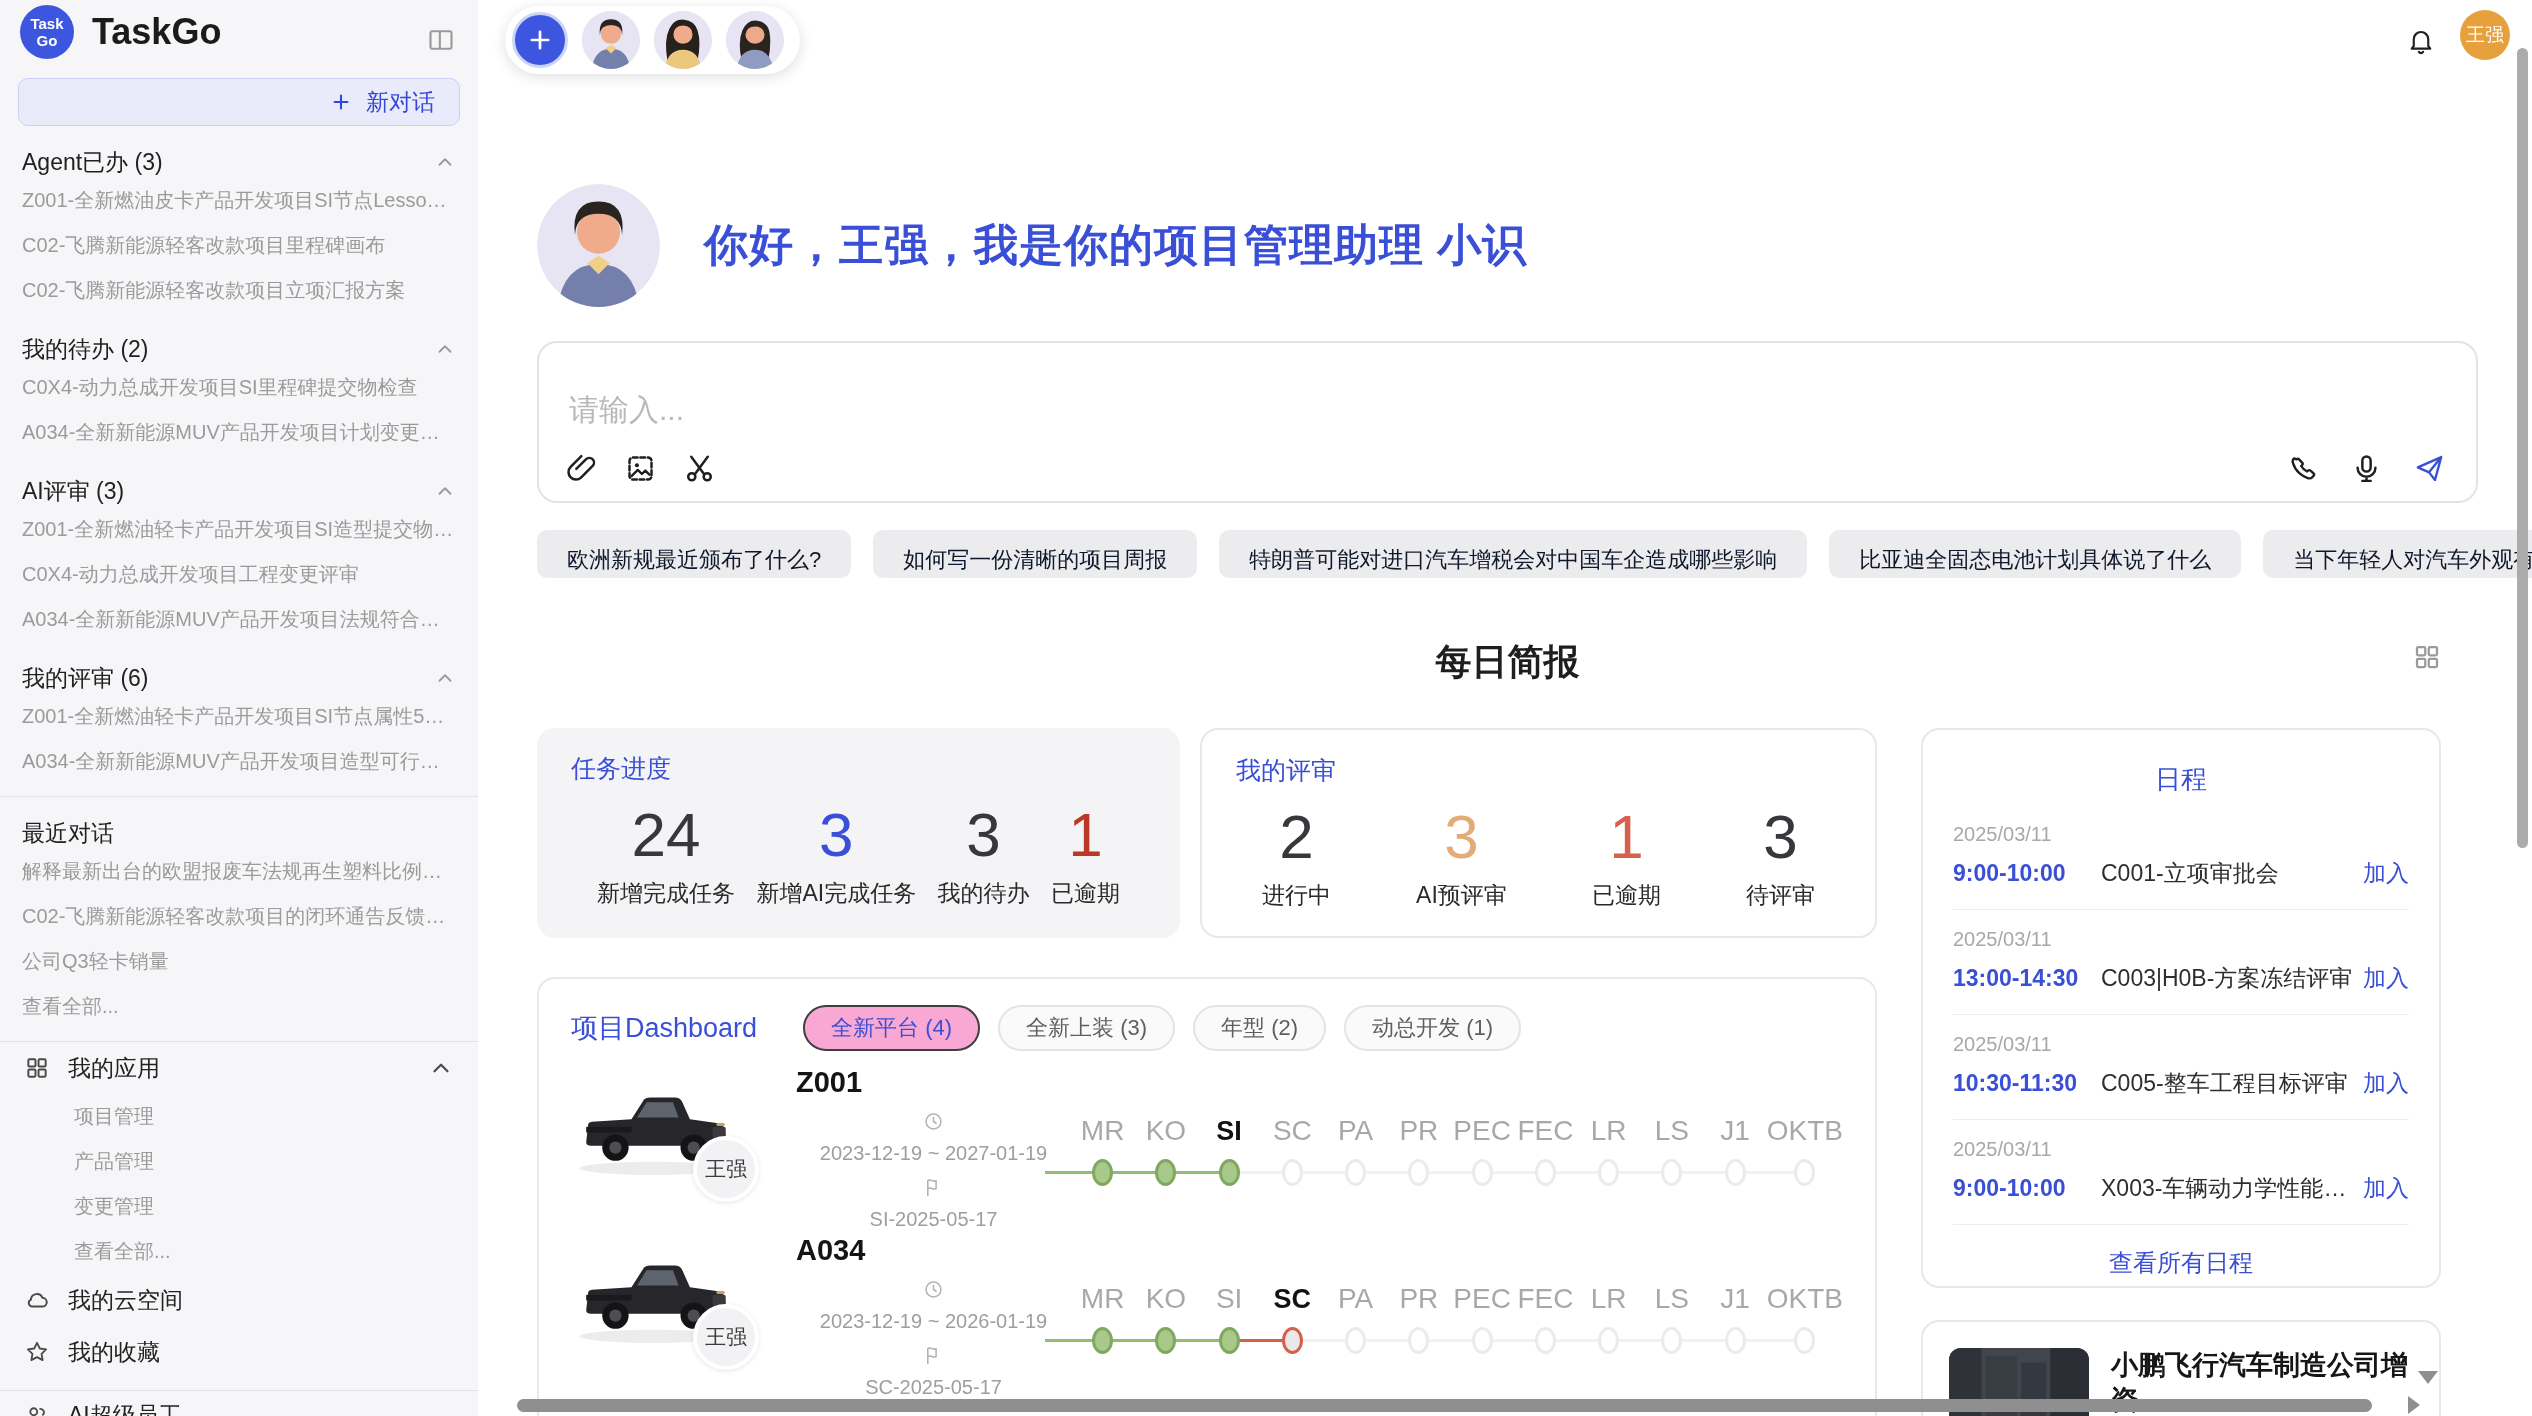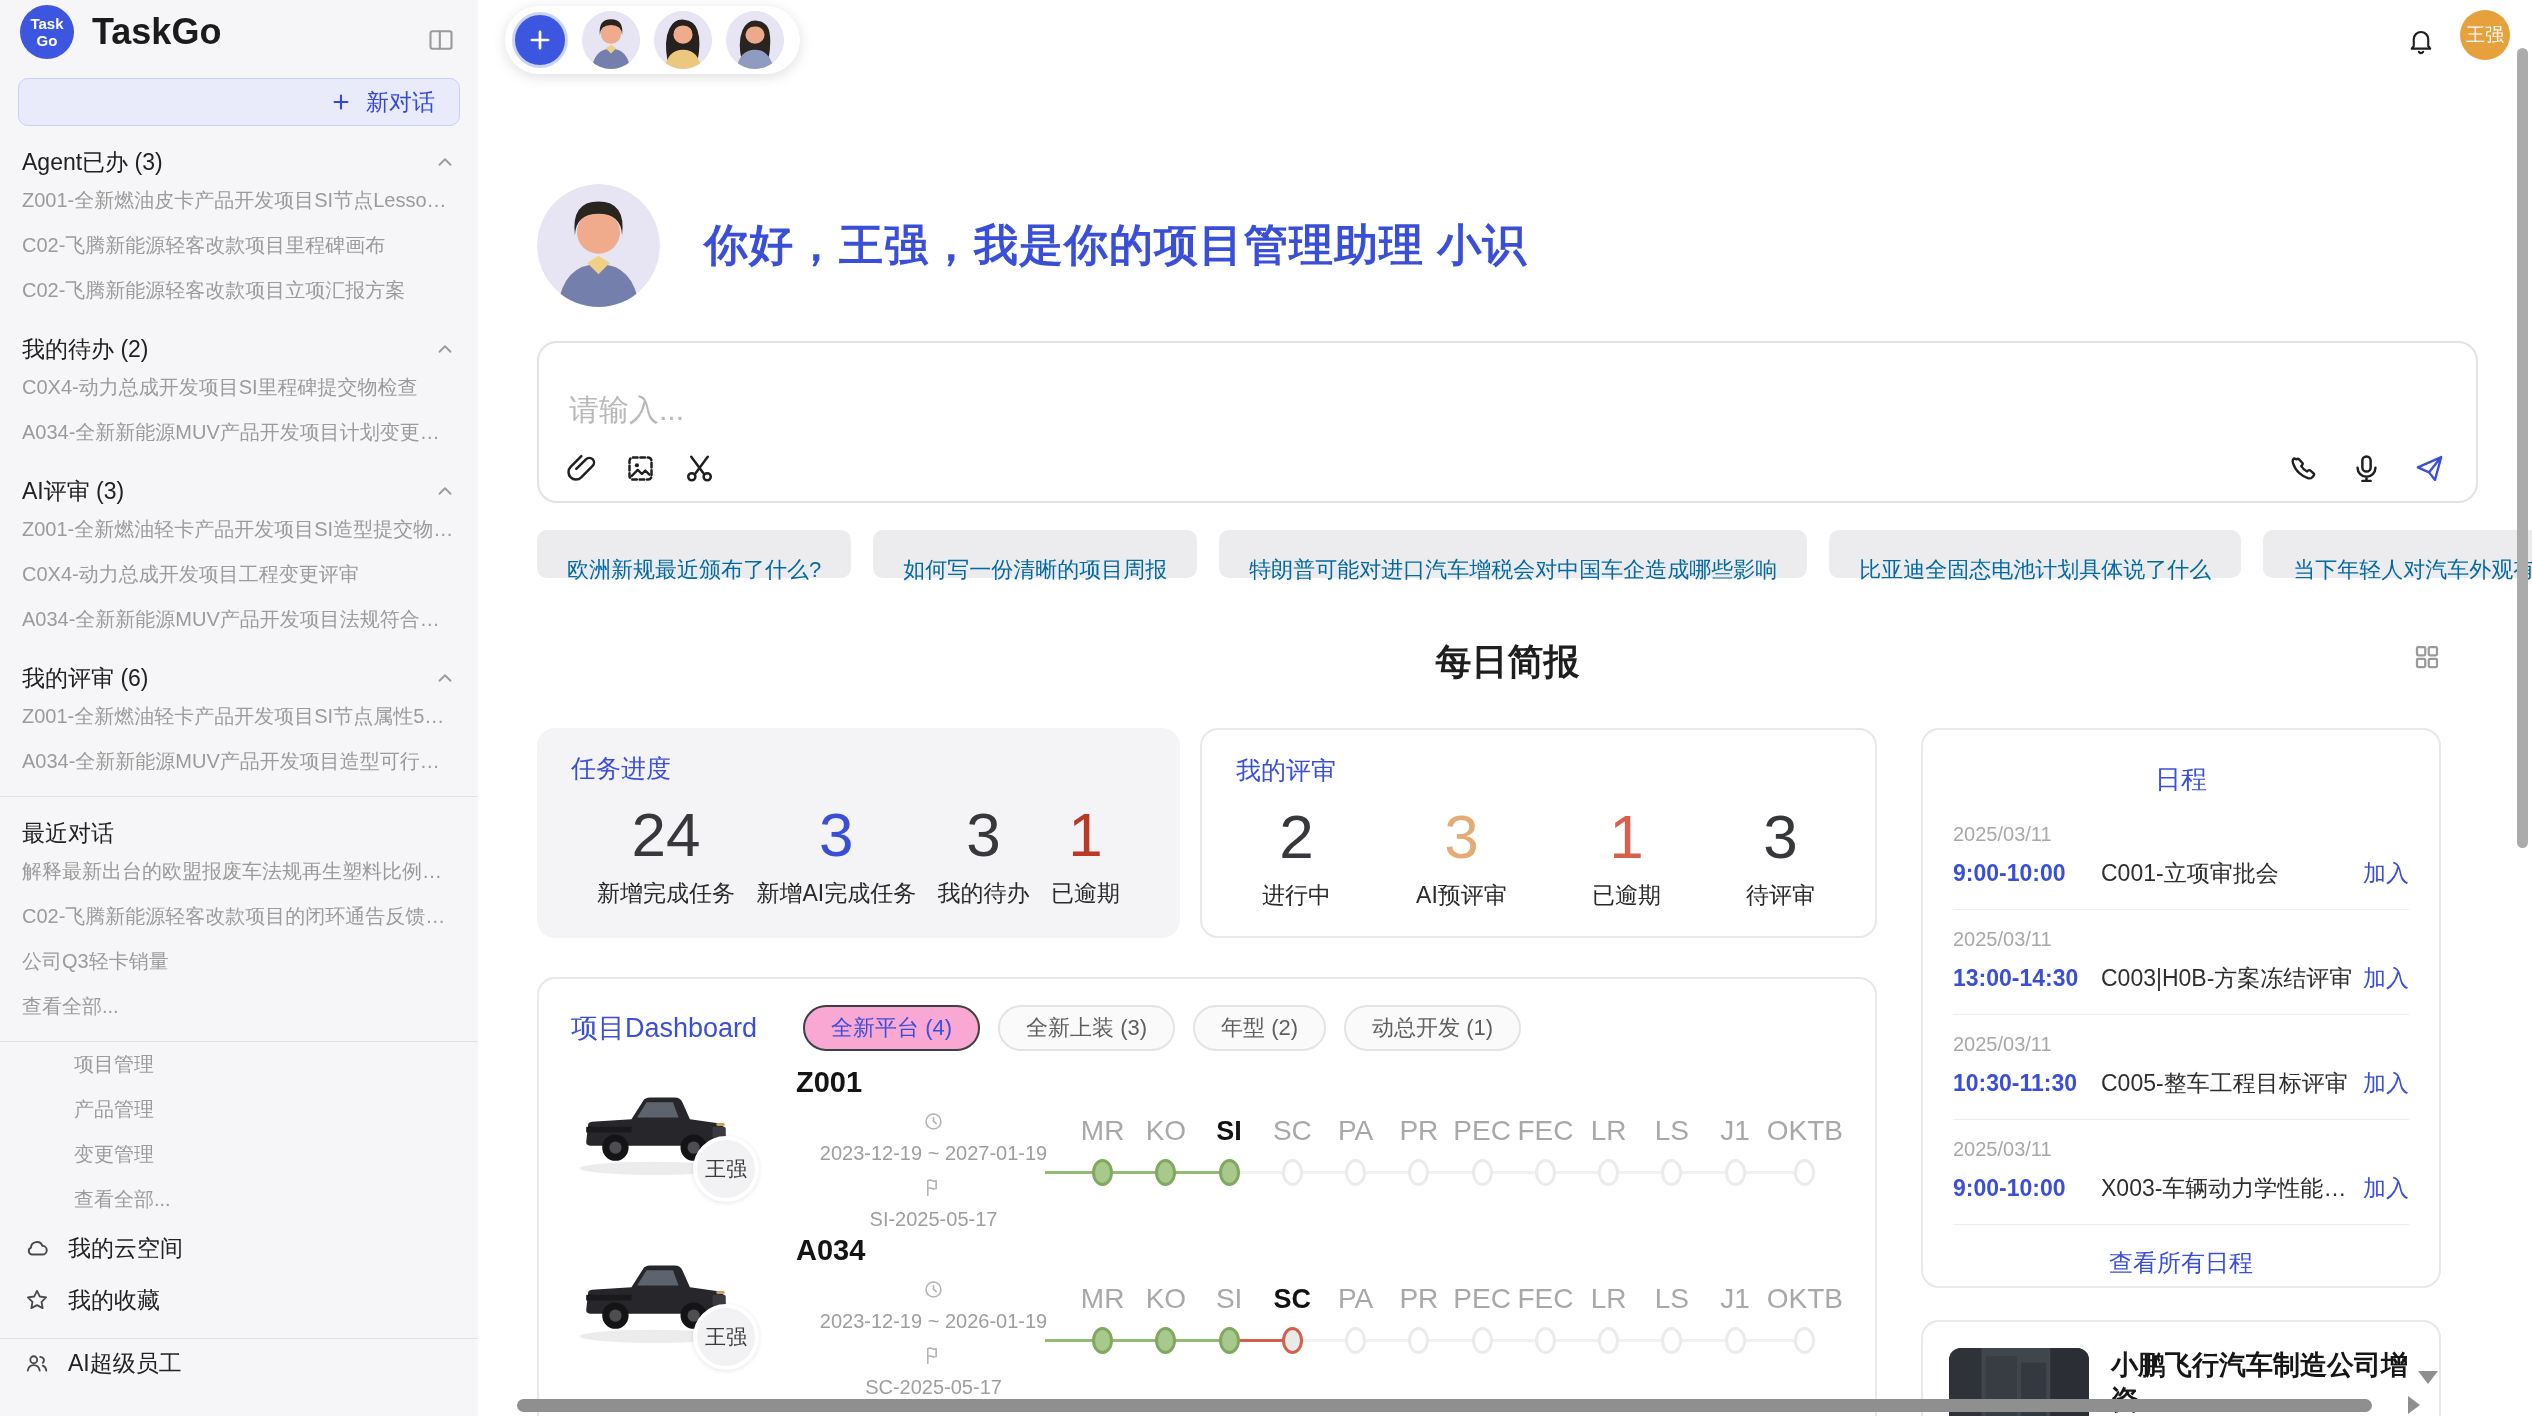--- a/index.html
+++ b/index.html
@@ -43,21 +43,21 @@
 
   .input-card { margin-top:34px; width:1941px; height:162px; border:2px solid #e3e3e3; border-radius:20px; position:relative; background:#fff; }
   .composer-input { position:absolute; left:30px; top:50px; width:1400px; border:none; outline:none; font-size:30px; color:#333; background:transparent; font-family:inherit; }
   .composer-input::placeholder { color:#b9b9b9; }
   .cmp-left { position:absolute; left:26px; bottom:16px; display:flex; gap:26px; }
   .cmp-right { position:absolute; right:30px; bottom:16px; display:flex; gap:30px; align-items:center; }
   .cmp-icon { width:33px; height:33px; color:#1f1f1f; cursor:pointer; }
   .cmp-icon.send { color:#3a4fd7; }
 
   .chips { margin-top:27px; display:flex; gap:22px; }
-  .chip { background:#ececee; border-radius:10px; height:48px; line-height:48px; padding:16px 30px; font-size:22px; color:#0369a1; white-space:nowrap; cursor:pointer; }
+  .chip { background:#ececee; border-radius:10px; height:48px; line-height:48px; padding:6px 30px; font-size:22px; color:#0f172a; white-space:nowrap; cursor:pointer; }
 
   .briefing-head { margin-top:60px; position:relative; height:44px; }
   .briefing-title { text-align:center; font-size:36px; font-weight:700; color:#1e1e1e; }
   .layout-icon { position:absolute; right:36px; top:4px; width:30px; height:30px; color:#9a9a9a; cursor:pointer; }
 
   .content-row { margin-top:46px; display:flex; gap:44px; align-items:flex-start; }
   .left-col { width:1340px; flex:none; }
   .stats-cards { display:flex; gap:20px; }
   .stat-card { height:210px; border-radius:18px; padding:24px 34px; }
   .stat-card.gray  { width:643px; background:#f4f4f6; }
@@ -198,20 +198,36 @@
       <span>最近对话</span>
     </div>
     <div id="recent-items">
         <div class="side-item">解释最新出台的欧盟报废车法规再生塑料比例被调至15%...</div>
         <div class="side-item">C02-飞腾新能源轻客改款项目的闭环通告反馈情况</div>
         <div class="side-item">公司Q3轻卡销量</div>
       </div>
     <div class="side-item">查看全部...</div>
 
     <div class="side-divider"></div>
+    <div class="side-row">
+      <span class="icon">
+          <svg viewBox="0 0 24 24">
+            <rect x="4" y="4" width="6.6" height="6.6" rx="1" stroke="currentColor" fill="none" stroke-linecap="round" stroke-linejoin="round" stroke-width="1.8"></rect>
+            <rect x="13.4" y="4" width="6.6" height="6.6" rx="1" stroke="currentColor" fill="none" stroke-linecap="round" stroke-linejoin="round" stroke-width="1.8"></rect>
+            <rect x="4" y="13.4" width="6.6" height="6.6" rx="1" stroke="currentColor" fill="none" stroke-linecap="round" stroke-linejoin="round" stroke-width="1.8"></rect>
+            <rect x="13.4" y="13.4" width="6.6" height="6.6" rx="1" stroke="currentColor" fill="none" stroke-linecap="round" stroke-linejoin="round" stroke-width="1.8"></rect>
+          </svg>
+        </span>
+      <span>我的应用</span>
+      <span class="icon chev">
+          <svg viewBox="0 0 24 24">
+            <path d="M6 15l6-6 6 6" stroke="currentColor" fill="none" stroke-linecap="round" stroke-linejoin="round" stroke-width="2"></path>
+          </svg>
+        </span>
+    </div>
     <div id="apps-items">
         <div class="side-item sub">项目管理</div>
         <div class="side-item sub">产品管理</div>
         <div class="side-item sub">变更管理</div>
       </div>
     <div class="side-item sub">查看全部...</div>
     <div id="storage-list">
         <div class="side-row">
           <span class="icon ">
             <svg viewBox="0 0 24 24">

